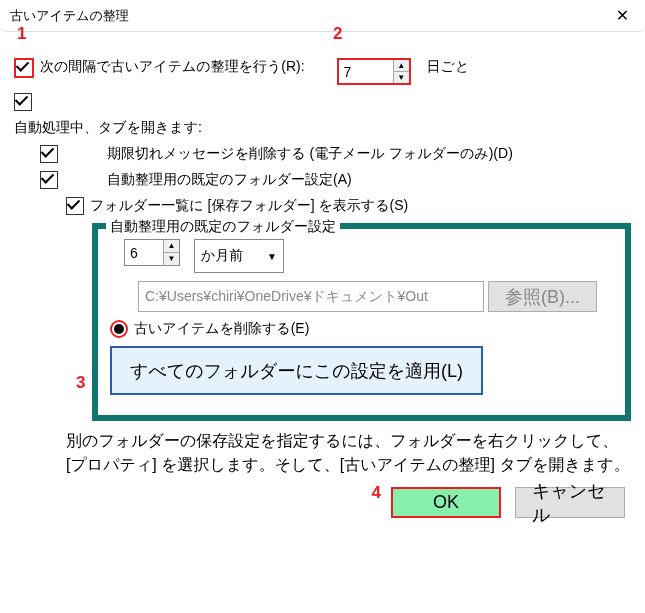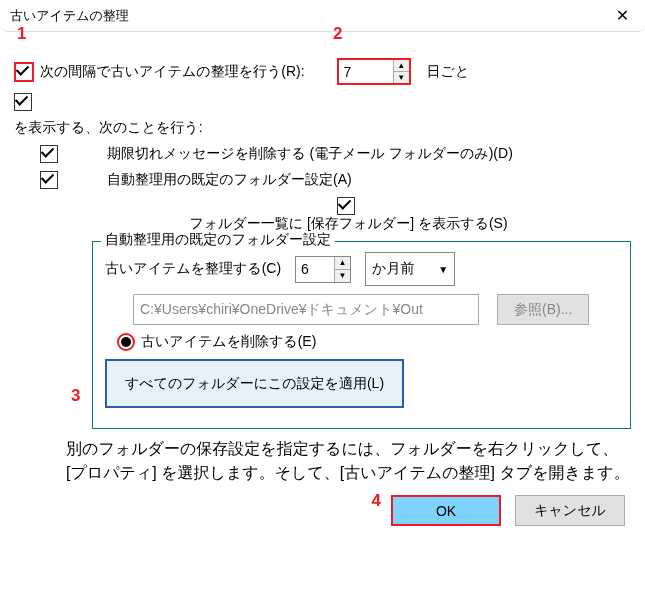--- a/index.html
+++ b/index.html
@@ -23,23 +23,23 @@
 }
 .titlebar .title { font-size: 13px; }
 .titlebar .close {
   width: 45px; height: 32px;
   display: flex; align-items: center; justify-content: center;
   cursor: default;
   font-family: Arial, sans-serif;
   font-size: 16px;
 }
 .content { padding: 16px 14px 10px 14px; }
-.row { display: flex; align-items: center; margin-bottom: 8px; }
+.row { display: flex; margin-bottom: 8px; }
 .row.indent1 { padding-left: 26px; gap: 43px; }
-.row.indent2 { padding-left: 52px; flex-direction: column; }
+.row.indent2 { padding-left: 52px; }
 
 .cb {
   width: 18px; height: 18px;
   border: 1px solid #333;
   margin-right: 6px;
   display: inline-flex; align-items: center; justify-content: center;
   flex-shrink: 0;
   position: relative;
 }
 .cb.checked::after {
@@ -79,21 +79,21 @@
 .num-input .spin {
   flex:1; display:flex; align-items:center; justify-content:center;
   font-size: 8px; line-height:1;
   background:#f0f0f0;
 }
 .num-input .spin:first-child{border-bottom:1px solid #aaa;}
 .num-input.hl-red { width: 74px; border: 3px solid #ee1c25;}
 .num-input.hl-red .spins{border-left:1px solid #aaa;}
 
 .fieldset {
-  border: 1px solid #0f766e;
+  border: 6px solid #0f766e;
   margin: 4px 0 6px 78px;
   padding: 10px 12px 12px 12px;
   position: relative;
 }
 .fieldset .legend {
   position: absolute;
   top: -11px; left: 8px;
   background: #fff;
   padding: 0 4px;
   font-size: 14px;
@@ -131,41 +131,41 @@
   overflow:hidden; white-space:nowrap;
   font-size:14px;
   display:inline-flex; align-items:center;
 }
 .btn {
   height: 31px;
   border: 1px solid #adadad;
   background: #e1e1e1;
   padding: 0 16px;
   display:inline-flex; align-items:center; justify-content:center;
-  font-size:14px;
+  font-size:18px;
 }
 .btn.disabled { color: #888; }
 .btn.apply {
   border: 2px solid #2a5db0;
   background: #e5f1fb;
   height: 49px;
   padding: 0 18px;
 }
-.row.folder-path { gap: 18px; margin-left: 28px;}
+.row.folder-path { gap: 4px; margin-left: 28px;}
 .info {
   margin: 8px 0 10px 52px;
   font-size: 16px;
   line-height: 1.5;
 }
 .buttons {
   display:flex; justify-content:flex-end; gap: 14px;
   padding-right: 6px;
 }
 .buttons .btn { width: 110px; justify-content:center; }
-.buttons .btn.ok.hl-red { border: 3px solid #ee1c25; background:#7dd3fc;margin-left:40px; }
+.buttons .btn.ok.hl-red { border: 3px solid #ee1c25; background:#86efac;margin-left:40px; }
 .rel { position: relative; }
 .cb.hl-red { border: 3px solid #ee1c25; width:20px; height:20px;}
 .cb.hl-red.checked::after{ left:3px; top:-1px;}
 </style>
 </head>
 <body>
 
 <div class="titlebar">
   <span class="title">古いアイテムの整理</span>
   <div class="close">✕</div>
@@ -189,21 +189,21 @@
     </span>
     <span style="width:10px;"></span>
     <span>日ごと</span>
   </div>
 
   <div class="row">
     <span class="cb checked"></span>
   </div>
 
   <div class="row">
-    <span>を表示する、次のことを行う:</span>
+    <span>自動処理中、タブを開きます:</span>
   </div>
 
   <div class="row indent1">
     <span class="cb checked"></span>
     <span>期限切れメッセージを削除する (電子メール フォルダーのみ)(D)</span>
   </div>
 
   <div class="row indent1">
     <span class="cb checked"></span>
     <span>自動整理用の既定のフォルダー設定(A)</span>
@@ -211,21 +211,20 @@
 
   <div class="row indent2">
     <span class="cb checked"></span>
     <span>フォルダー一覧に [保存フォルダー] を表示する(S)</span>
   </div>
 
   <div class="fieldset rel">
     <span class="legend">自動整理用の既定のフォルダー設定</span>
 
     <div class="row">
-      <span>古いアイテムを整理する(C)</span>
       <span style="width:8px;"></span>
       <span class="num-input">
         <span class="val">6</span>
         <span class="spins">
           <span class="spin">▲</span>
           <span class="spin">▼</span>
         </span>
       </span>
       <span class="combo">
         <span>か月前</span>
@@ -234,21 +233,21 @@
     </div>
 
 
     <div class="row folder-path">
       <span class="path-box">C:¥Users¥chiri¥OneDrive¥ドキュメント¥Out</span>
       <span class="btn disabled">参照(B)...</span>
     </div>
 
     <span class="annot" style="left:-22px; top:144px;">3</span>
 
-    <div class="row" style="margin-top:6px;margin-left:12px;">
+    <div class="row" style="margin-top:6px;">
       <span class="radio checked hl-red" style="border:3px solid #ee1c25;"></span>
       <span>古いアイテムを削除する(E)</span>
     </div>
 
     <div class="row" style="margin-top:6px;">
       <span class="btn apply">すべてのフォルダーにこの設定を適用(L)</span>
     </div>
   </div>
 
   <div class="info">別のフォルダーの保存設定を指定するには、フォルダーを右クリックして、[プロパティ] を選択します。そして、[古いアイテムの整理] タブを開きます。</div>

